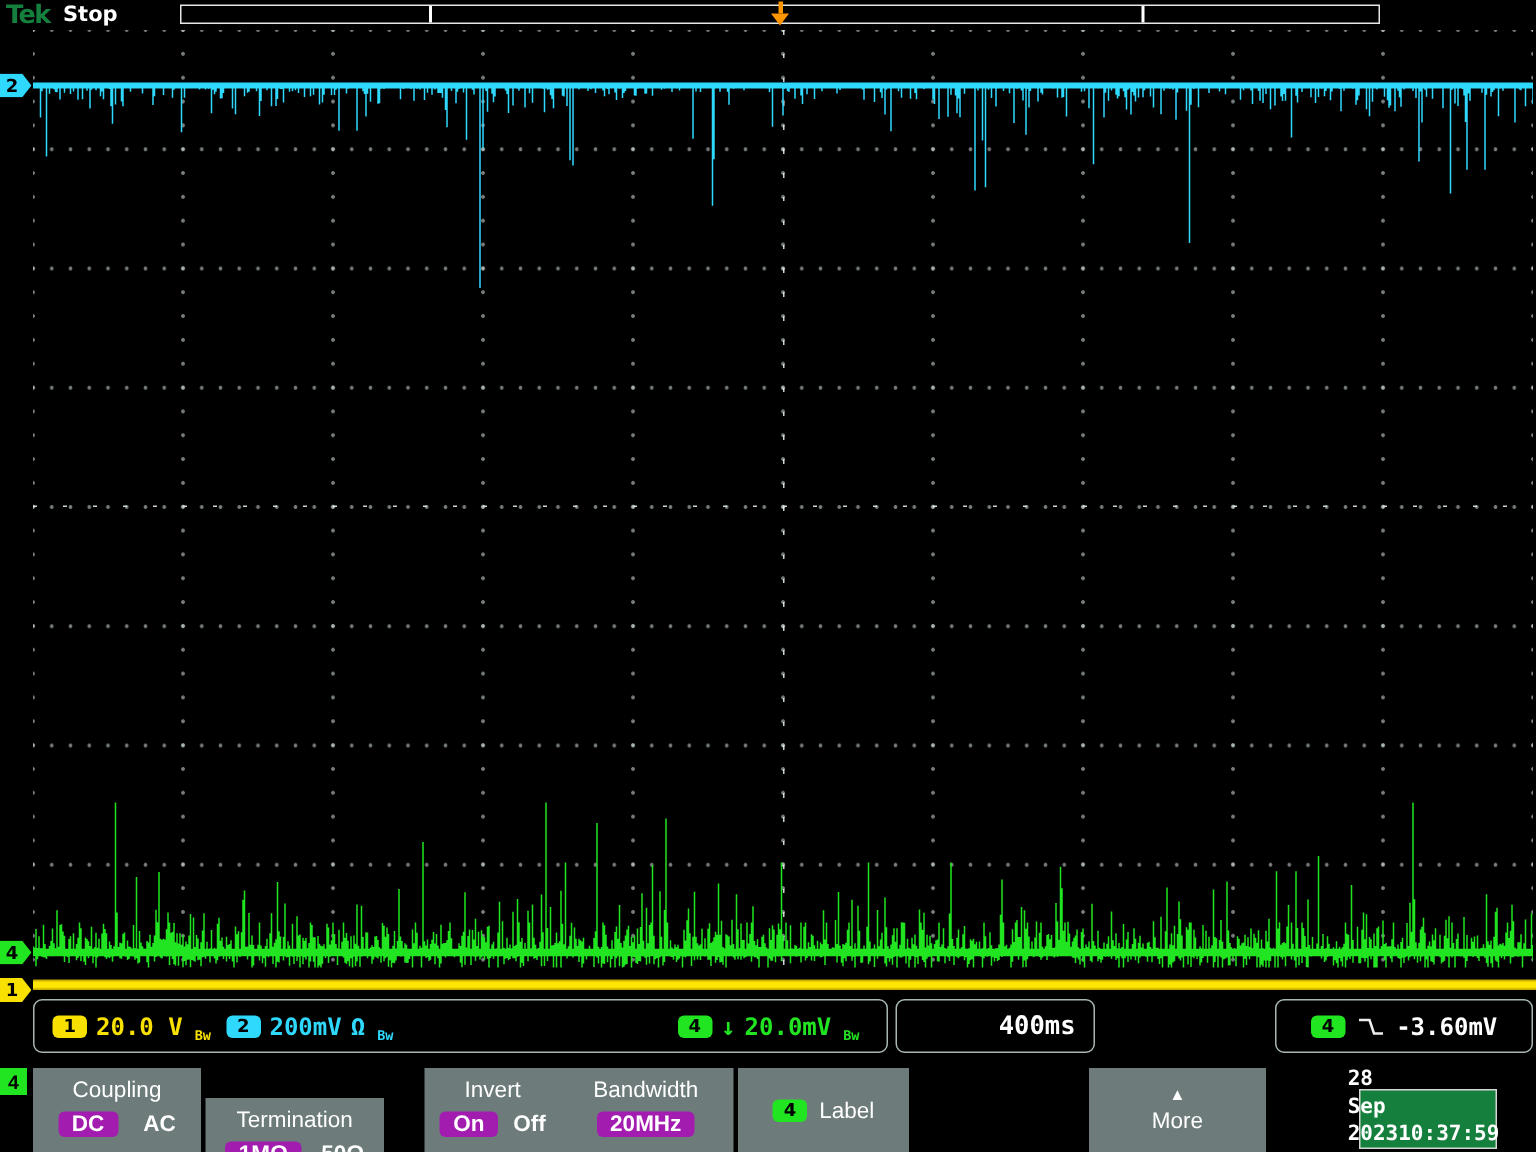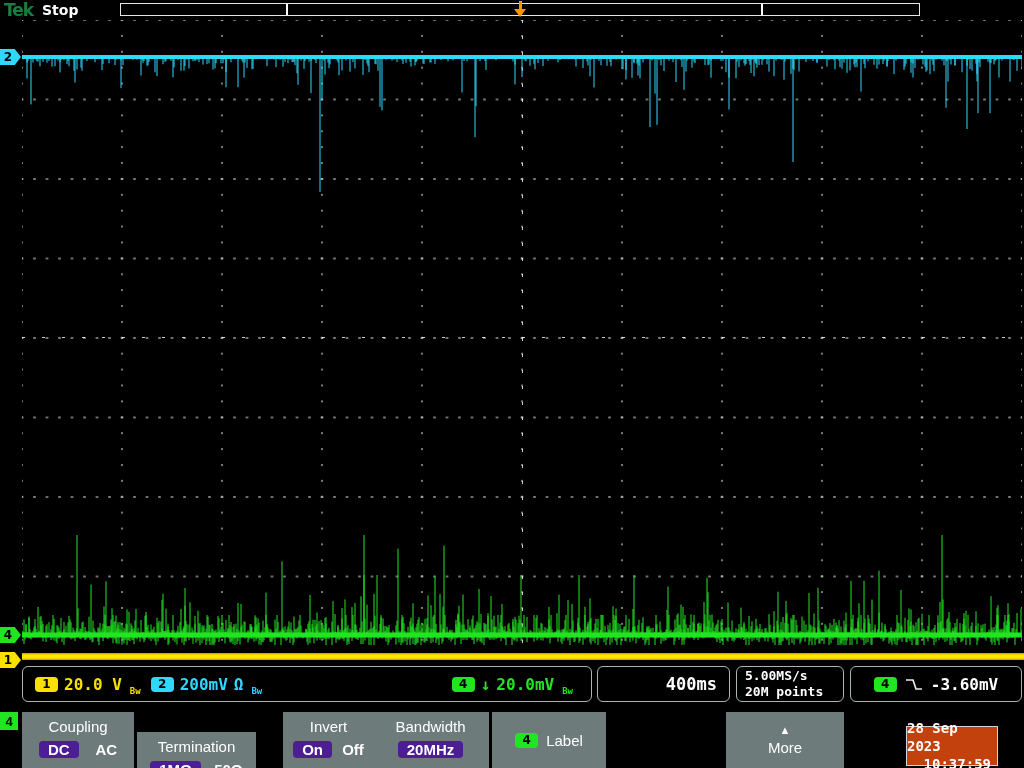--- a/index.html
+++ b/index.html
@@ -56,31 +56,31 @@
   .grp-ch4{margin-left:auto;margin-right:6px;}
 
   
   .menubar{position:absolute;left:0;top:710px;width:1024px;height:58px;background:#000;font-family:"Liberation Sans",sans-serif;}
   .menu-ch{position:absolute;left:0;top:2px;width:18px;height:18px;background:#22e522;color:#000;font-weight:bold;
     font-size:13px;display:flex;align-items:center;justify-content:center;}
   .softkey{position:absolute;top:2px;height:56px;background:#6e7b7b;color:#fff;text-align:center;box-sizing:border-box;
     font-size:15px;cursor:pointer;}
   .softkey .title{margin-top:6px;}
   .opts{display:flex;justify-content:space-evenly;align-items:center;margin-top:6px;font-weight:bold;}
-  .sel{background:#4c1d95;border-radius:4px;padding:0 9px;}
+  .sel{background:#a21caf;border-radius:4px;padding:0 9px;}
   #sk-coupling{left:22px;width:112px;}
   #sk-term{left:137px;width:119px;margin-top:20px;}
   #sk-invert{left:259px;width:91px;margin-left:24px;}
   #sk-bw{left:372px;width:117px;}
   #sk-label{left:492px;width:114px;display:flex;align-items:center;justify-content:center;gap:8px;}
   #sk-more{left:726px;width:118px;display:flex;flex-direction:column;align-items:center;justify-content:center;gap:3px;}
   #sk-more .arrow{font-size:11px;line-height:1;}
-  .datetime{position:absolute;left:906px;top:16px;width:92px;height:40px;border:1px solid #d6d6d6;background:#c2410c;
+  .datetime{position:absolute;left:906px;top:16px;width:92px;height:40px;border:1px solid #d6d6d6;background:#15803d;
     color:#fff;font-family:"DejaVu Sans Mono",monospace;font-size:14px;font-weight:bold;line-height:1.3;
-    display:flex;flex-direction:column;justify-content:center;align-items:flex-end;box-sizing:border-box;padding-right:6px;}
+    display:flex;flex-direction:row;justify-content:center;align-items:flex-end;box-sizing:border-box;padding-right:6px;}
 </style>
 </head>
 <body>
 
 <div class="scope">
 
   <span class="logo">Tek</span>
   <span class="status">Stop</span>
   <div class="acqbar">
     <div class="bracket b1"></div>
@@ -122,24 +122,20 @@
       </span>
       <span class="grp t-g grp-ch4">
         <span class="badge bg-g">4</span>
         <span>↓</span>
         <span>20.0mV</span>
         <span class="bw">Bw</span>
       </span>
     </div>
     <div class="rbox" id="box-tb">
       <span>400ms</span>
-    </div>
-    <div class="rbox" id="box-rate">
-      <span>5.00MS/s</span>
-      <span>20M points</span>
     </div>
     <div class="rbox" id="box-trig">
       <span class="badge bg-g">4</span>
       <svg width="18" height="13" viewBox="0 0 18 13">
         <path d="M1 2 H8 L11 11 H17" stroke="#ececec" stroke-width="1.7" fill="none"></path>
       </svg>
       <span>-3.60mV</span>
     </div>
   </div>
 

